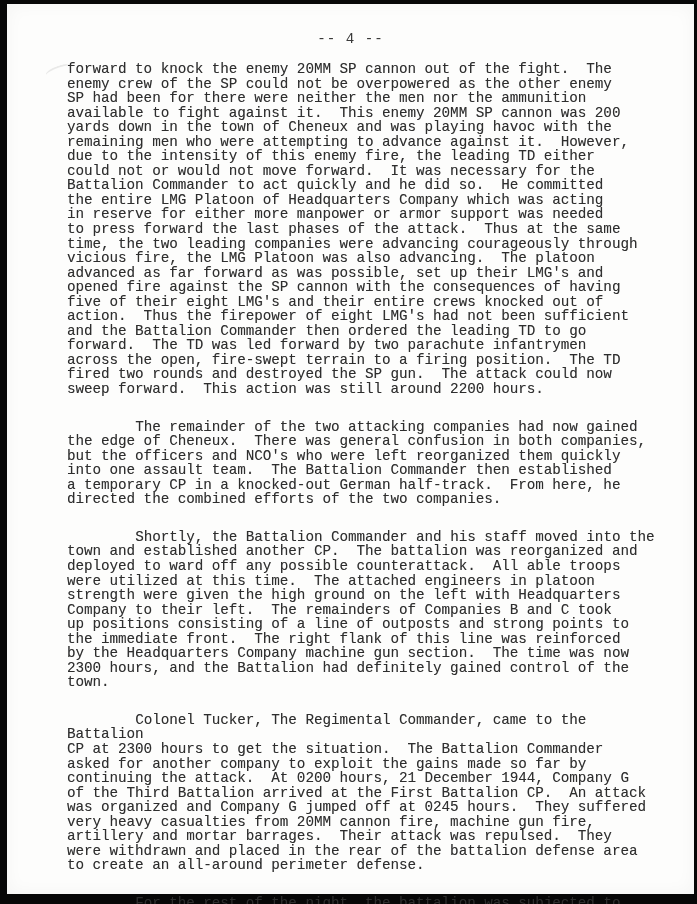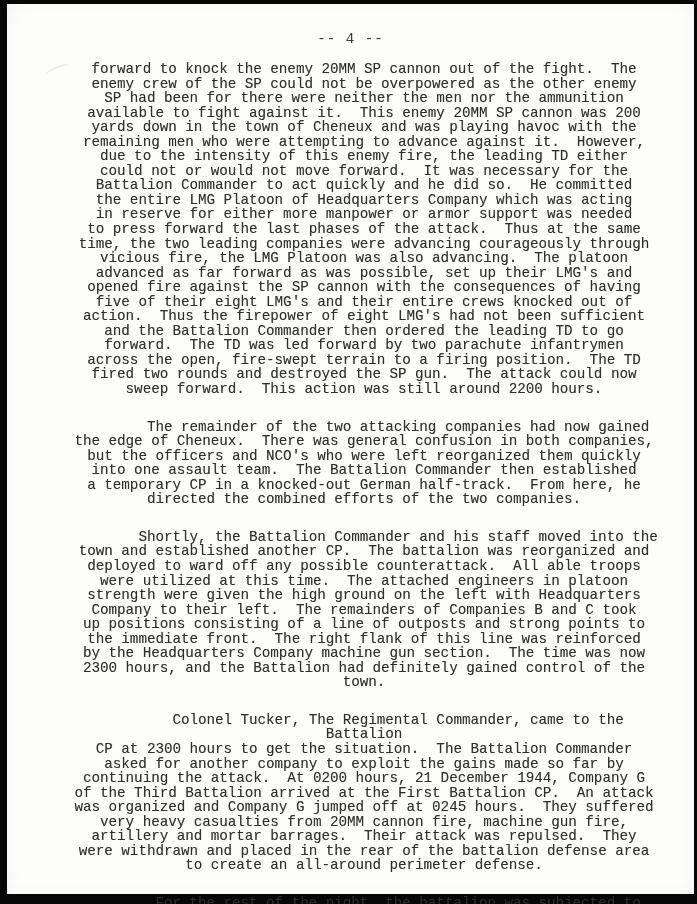--- a/index.html
+++ b/index.html
@@ -38,21 +38,20 @@
     width: 594px;
     font-family: "Liberation Mono", "DejaVu Sans Mono", monospace;
     font-size: 14.2px;
     line-height: 14.55px;
     color: #2e2e2e;
     text-shadow: 0.25px 0.25px 0 rgba(35,35,35,0.35);
   }
   .para {
     margin: 0;
     white-space: pre-wrap;
-    text-align: center;
   }
   .para + .para { margin-top: 23px; }
   .smudge {
     position: absolute;
     left: 38px;
     top: 62px;
     width: 26px;
     height: 7px;
     border-top: 2px solid rgba(90,90,90,0.12);
     border-radius: 60% 40% 0 0;

